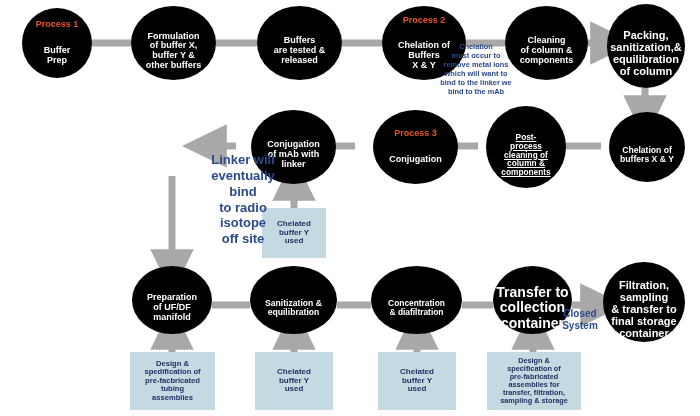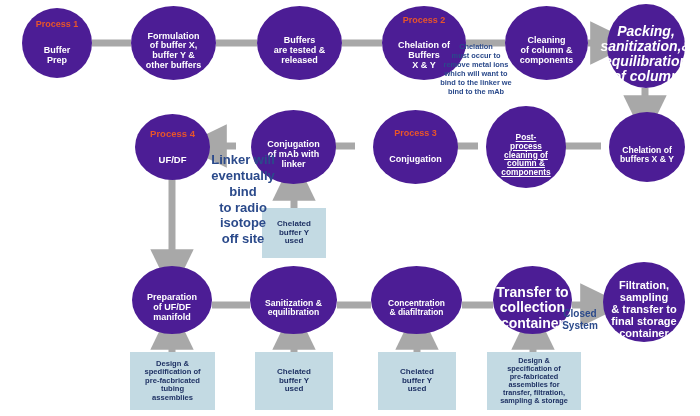--- a/index.html
+++ b/index.html
@@ -9,21 +9,21 @@
     font-family:"Liberation Sans", sans-serif;
     overflow:hidden;
     position:relative;
   }
   #canvas{position:absolute;left:0;top:0;width:700px;height:416px;}
   svg#wires{position:absolute;left:0;top:0;width:700px;height:416px;}
 
   .node{
     position:absolute;
     border-radius:50%;
-    background:#4c1d95;
+    background:#000000;
     color:#ffffff;
     display:flex;
     flex-direction:column;
     align-items:center;
     justify-content:center;
     text-align:center;
     font-weight:bold;
     line-height:1.08;
     z-index:3;
     box-sizing:border-box;
@@ -125,40 +125,36 @@
 Buffers
 X &amp; Y</span>
   </div>
 
   <div class="node" style="left:505px;top:6px;width:83px;height:74px;font-size:9px;">
     <span class="body" style="white-space: pre-line; text-align: center;">Cleaning
 of column &amp;
 components</span>
   </div>
 
-  <div class="node" style="left:607px;top:4px;width:78px;height:84px;font-size:14px;font-style:italic;">
+  <div class="node" style="left:607px;top:4px;width:78px;height:84px;font-size:11px;">
     <span class="body" style="white-space: pre-line;">Packing,
 sanitization,&amp;
 equilibration
 of column</span>
   </div>
 
   <div class="note" style="left:416px;top:42px;width:120px;font-size:7.4px;">
     <span style="white-space:pre-line;">Chelation
 must occur  to
 remove metal ions
 which will want to
 bind to the linker we
 bind to the mAb</span>
   </div>
 
-  <div class="node" style="left:135px;top:114px;width:75px;height:66px;font-size:9.5px;">
-    <span class="proc" style="white-space: pre-line;">Process  4</span>
-    <span class="body" style="white-space: pre-line;">UF/DF</span>
-  </div>
 
   <div class="node" style="left:251px;top:110px;width:85px;height:74px;font-size:9px;">
     <span class="body" style="white-space: pre-line;">Conjugation
 of mAb with
 linker</span>
   </div>
 
   <div class="node" style="left:373px;top:110px;width:85px;height:74px;font-size:9px;">
     <span class="proc" style="white-space: pre-line;">Process 3</span>
     <span class="body" style="white-space: pre-line;">Conjugation</span>

